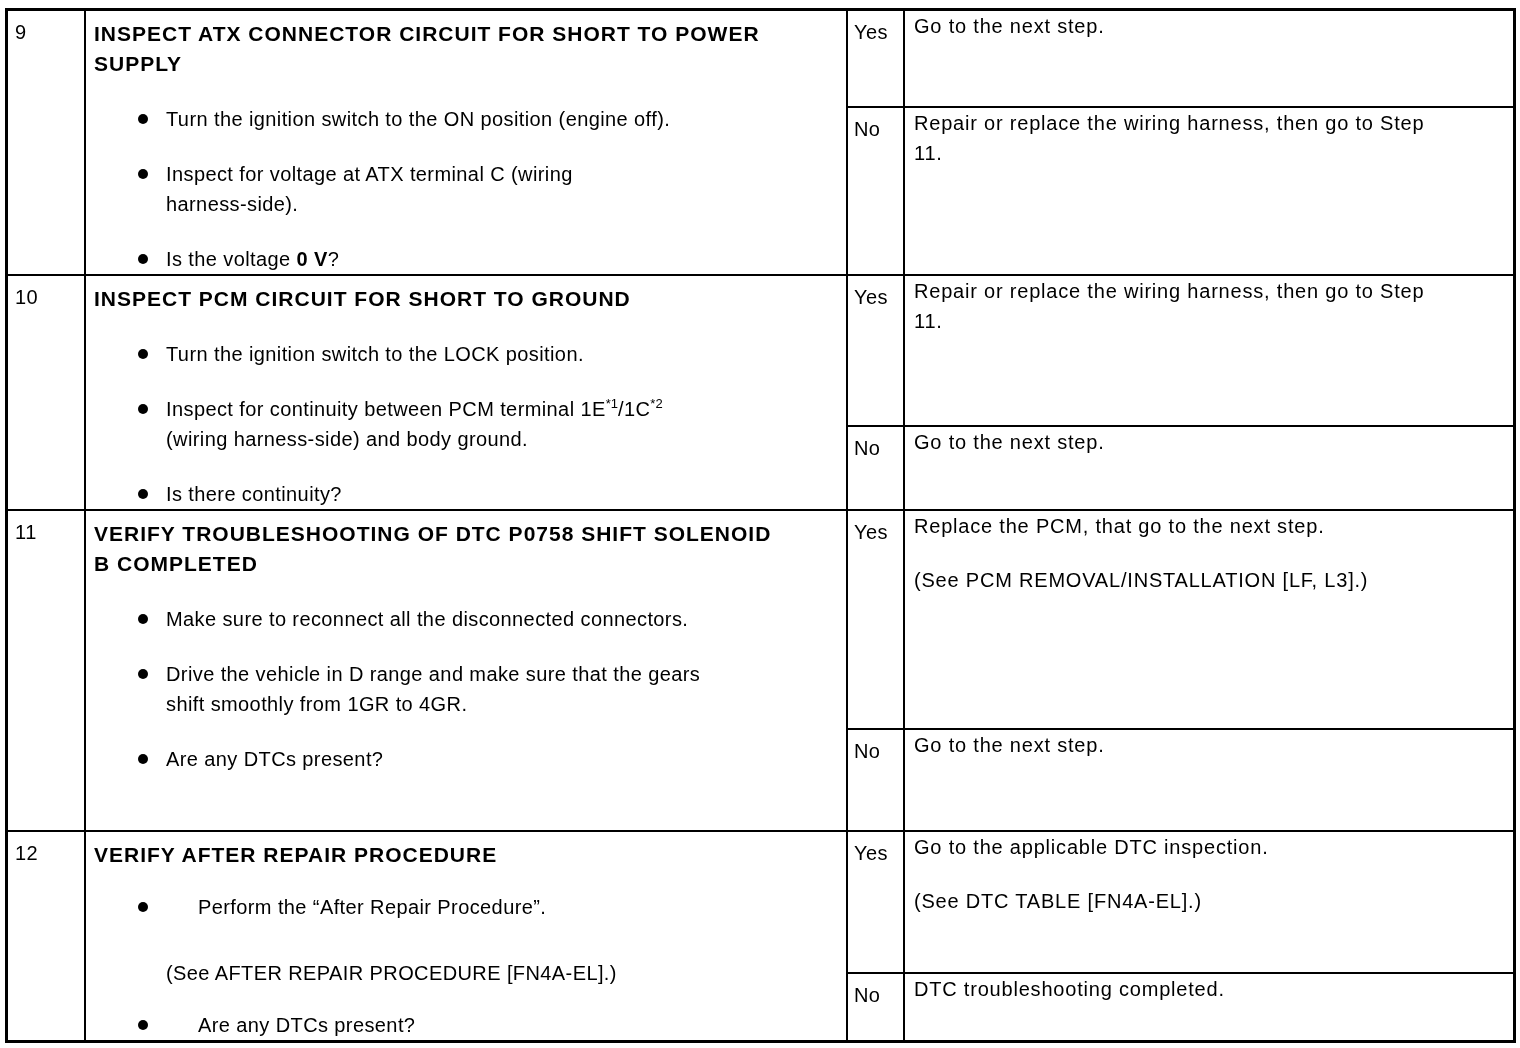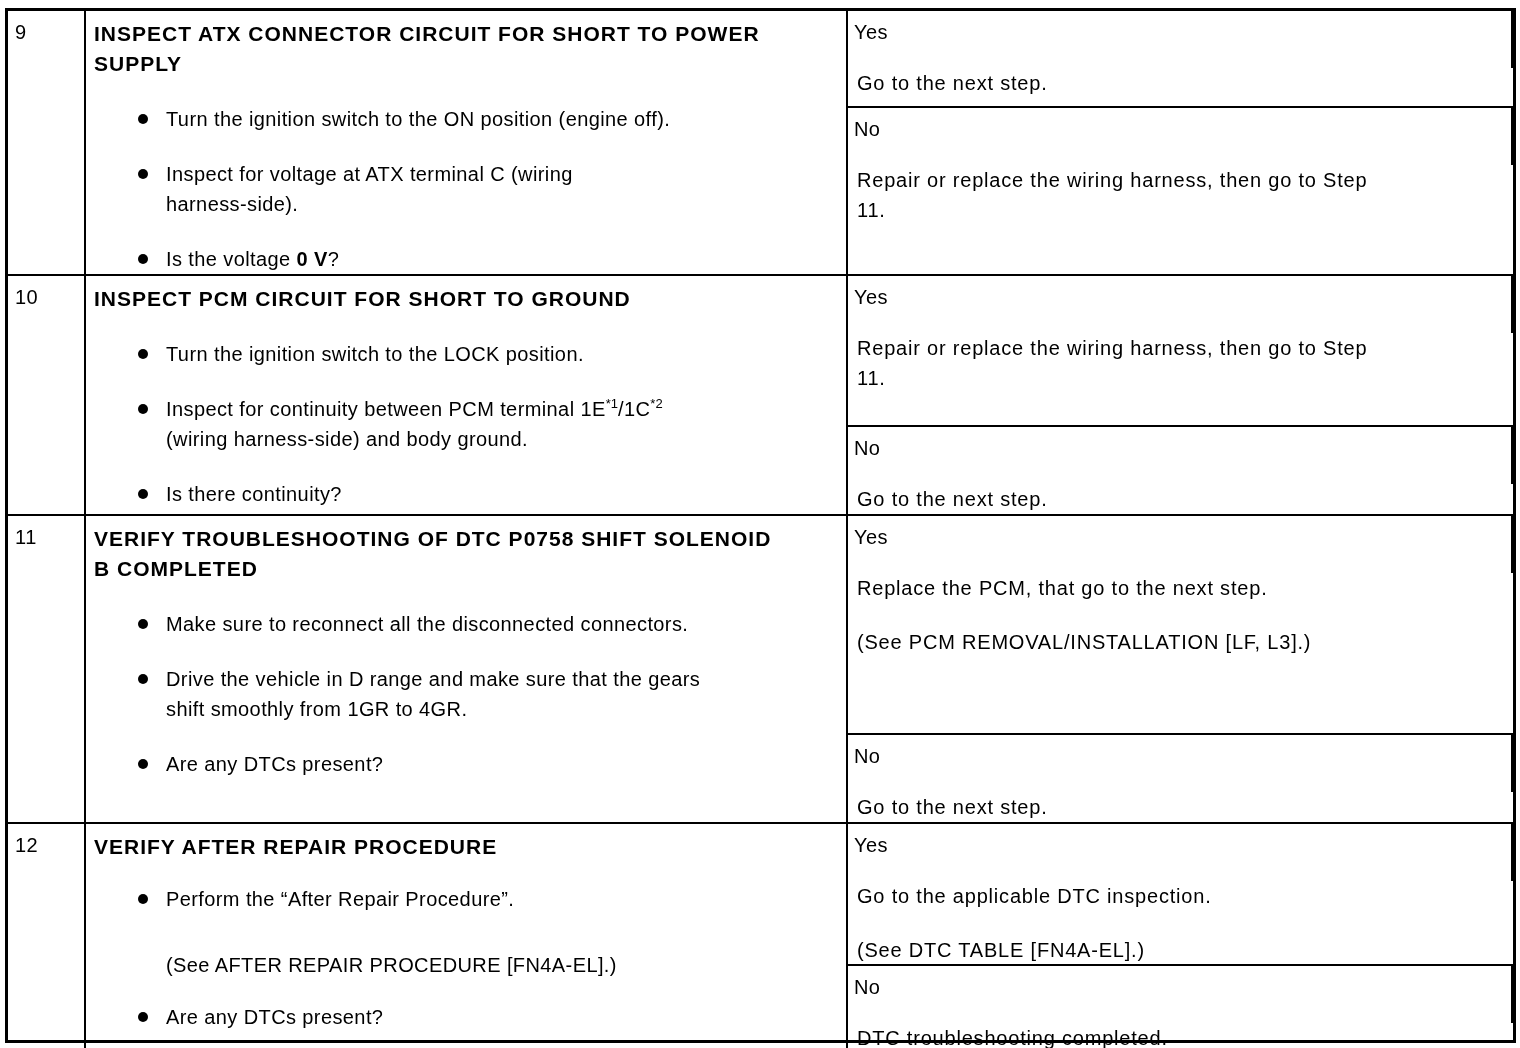--- a/index.html
+++ b/index.html
@@ -28,39 +28,39 @@
   }
   .cell-action {
     flex:0 0 762px; border-right:2px solid #000;
     padding:8px 22px 0 8px; overflow:hidden;
   }
   .proc-title {
     font-size:21px; font-weight:700; line-height:30px;
     letter-spacing:1px; white-space:pre-line;
   }
   .li { display:flex; margin-top:25px; }
-  .row-12 .li { margin-top:22px; }
+  .row-12 .li { margin-top:22px;gap:32px; }
   .dot {
     flex:none; width:10px; height:10px; border-radius:50%;
     background:#000; margin:10px 18px 0 44px;
   }
   .li-text {
     flex:1; font-size:20px; line-height:30px;
     letter-spacing:0.4px; white-space:pre-line;
   }
   .note {
     margin:25px 0 0 72px; font-size:20px; line-height:30px;
     letter-spacing:0.4px; white-space:pre-line;
   }
   .row-12 .note { margin-top:36px; }
   sup { font-size:13px; letter-spacing:0; vertical-align:super; line-height:0; }
   b { font-weight:700; }
 
   .right-block { flex:1; display:flex; flex-direction:column; overflow:hidden; }
-  .subrow { display:flex; width:100%;flex-direction:column; }
+  .subrow { display:flex; width:100%; }
   .subrow + .subrow { border-top:2px solid #000; }
   .subrow-no { flex:1; }
   .r9-yes  { height:95px; }
   .r10-yes { height:149px; }
   .r11-yes { height:217px; }
   .r12-yes { height:140px; }
 
   .cell-yn {
     flex:0 0 57px; border-right:2px solid #000;
     padding:7px 0 0 6px;

